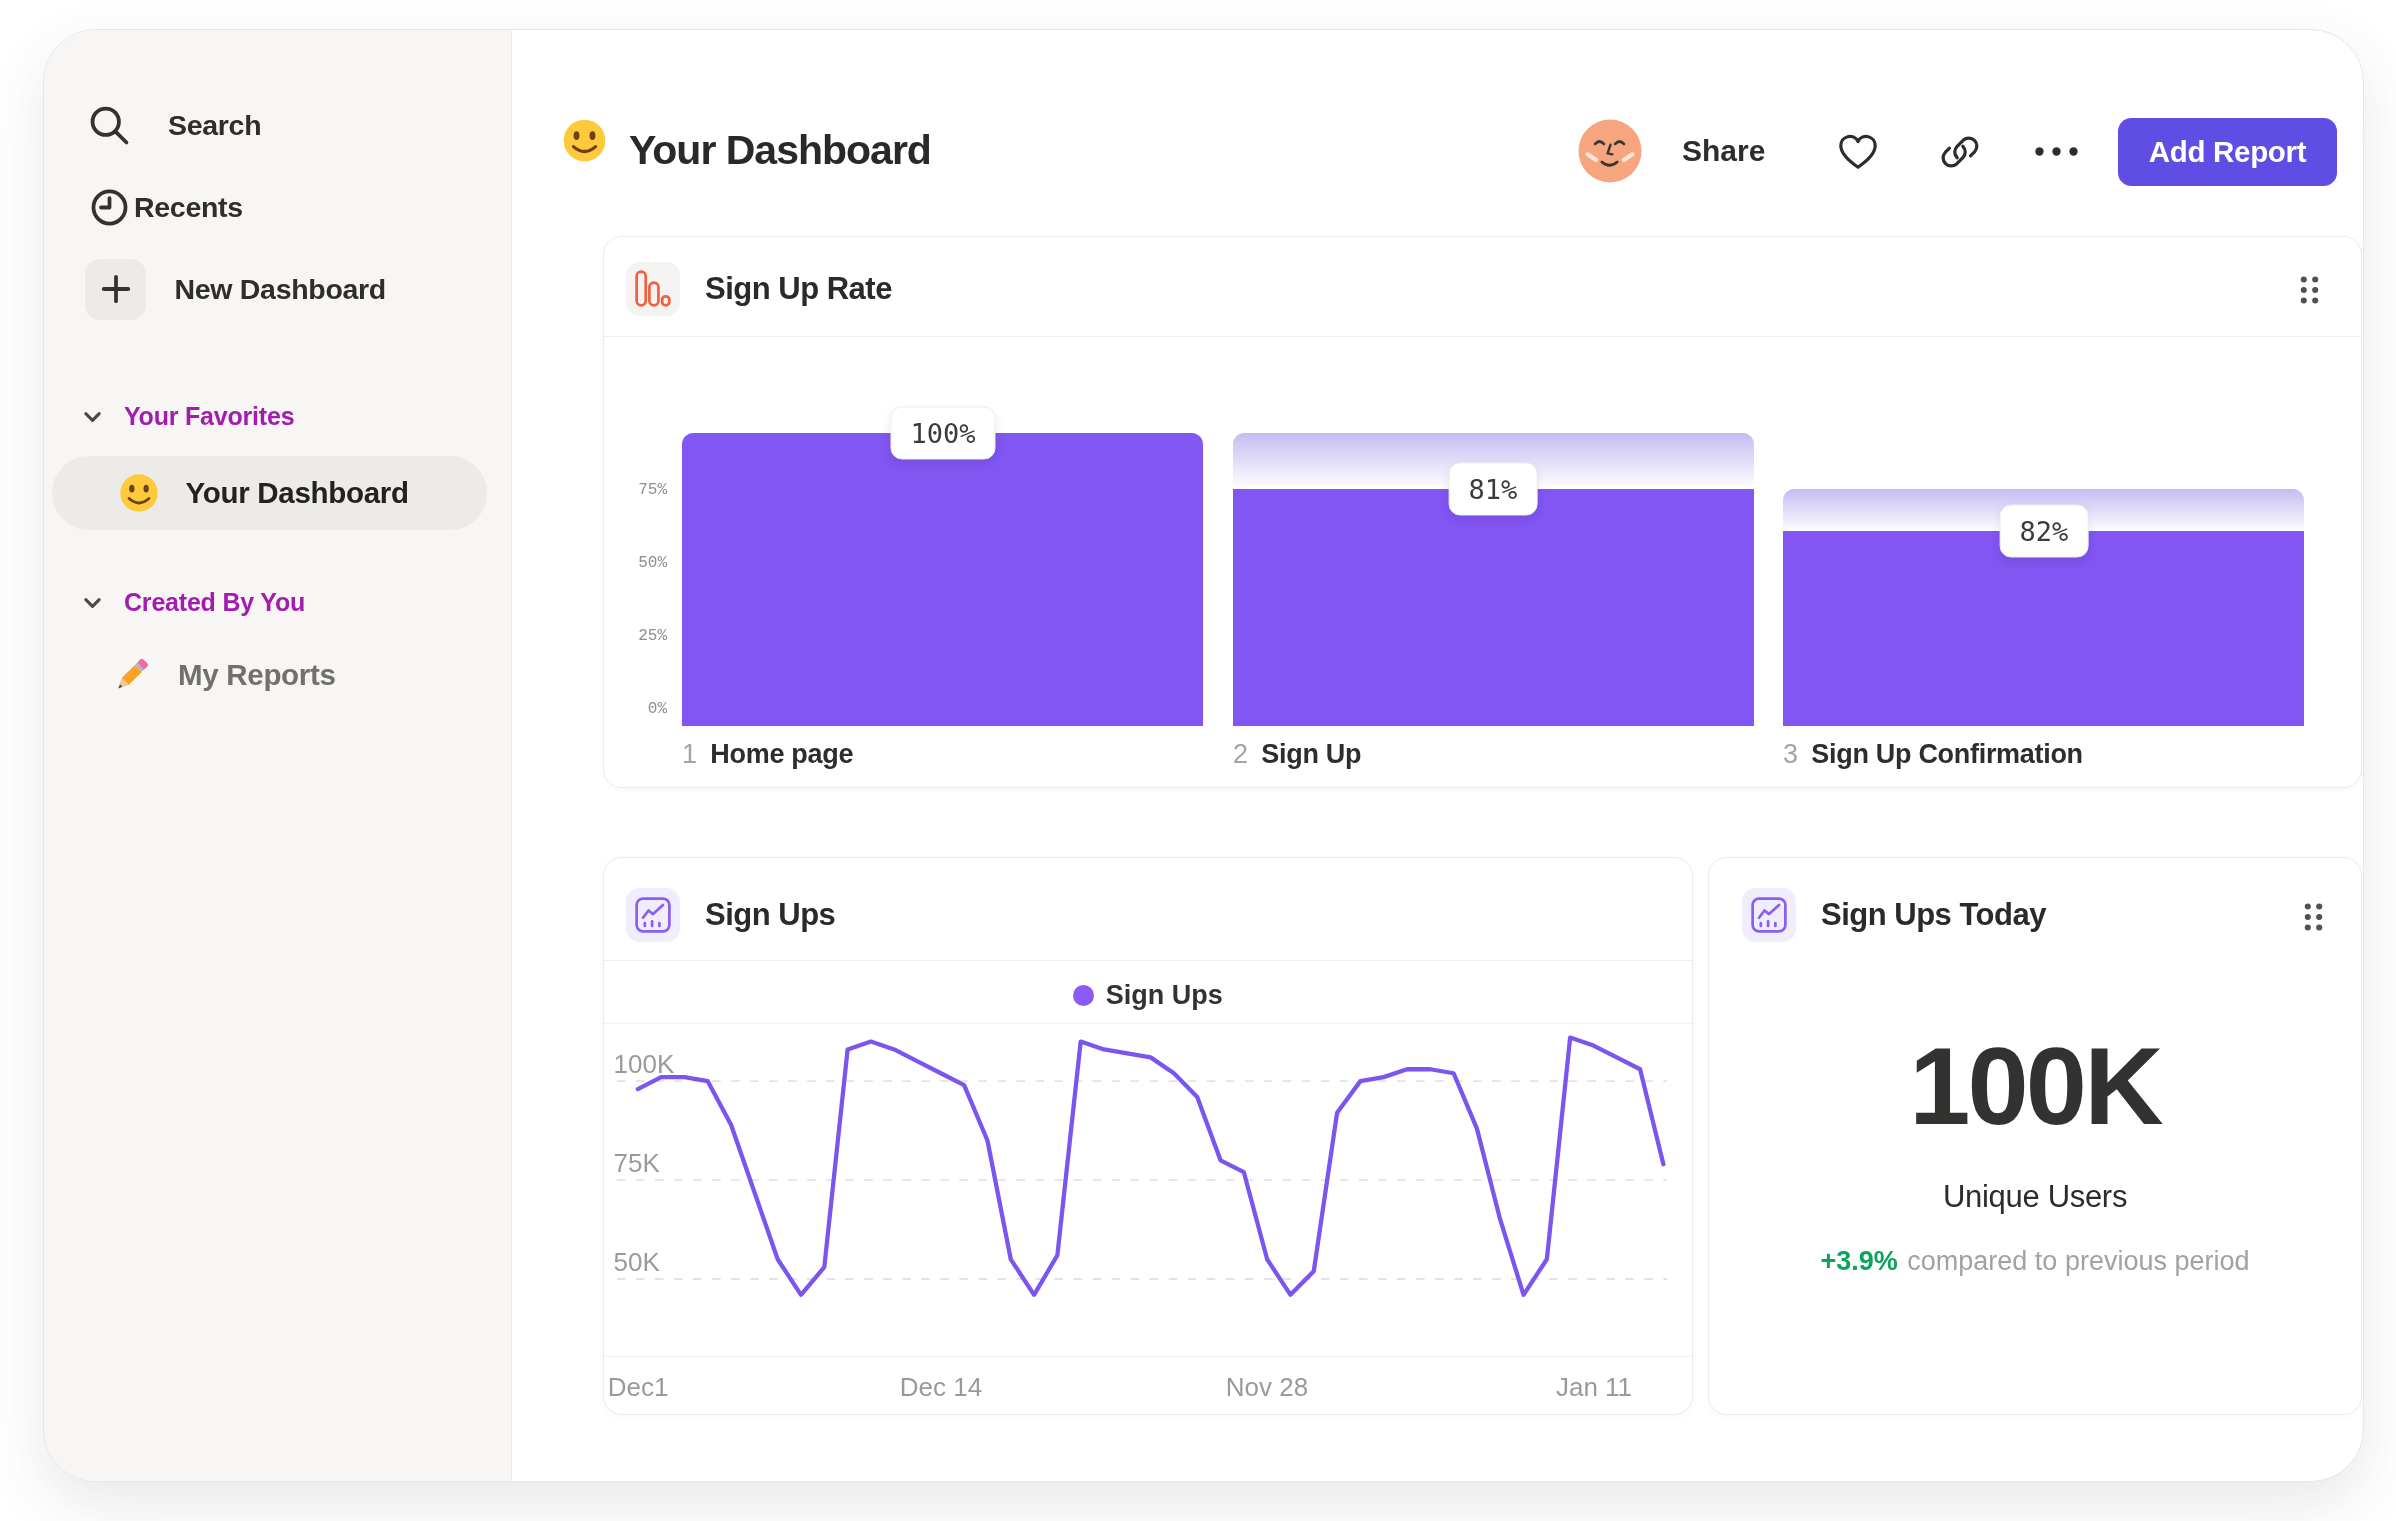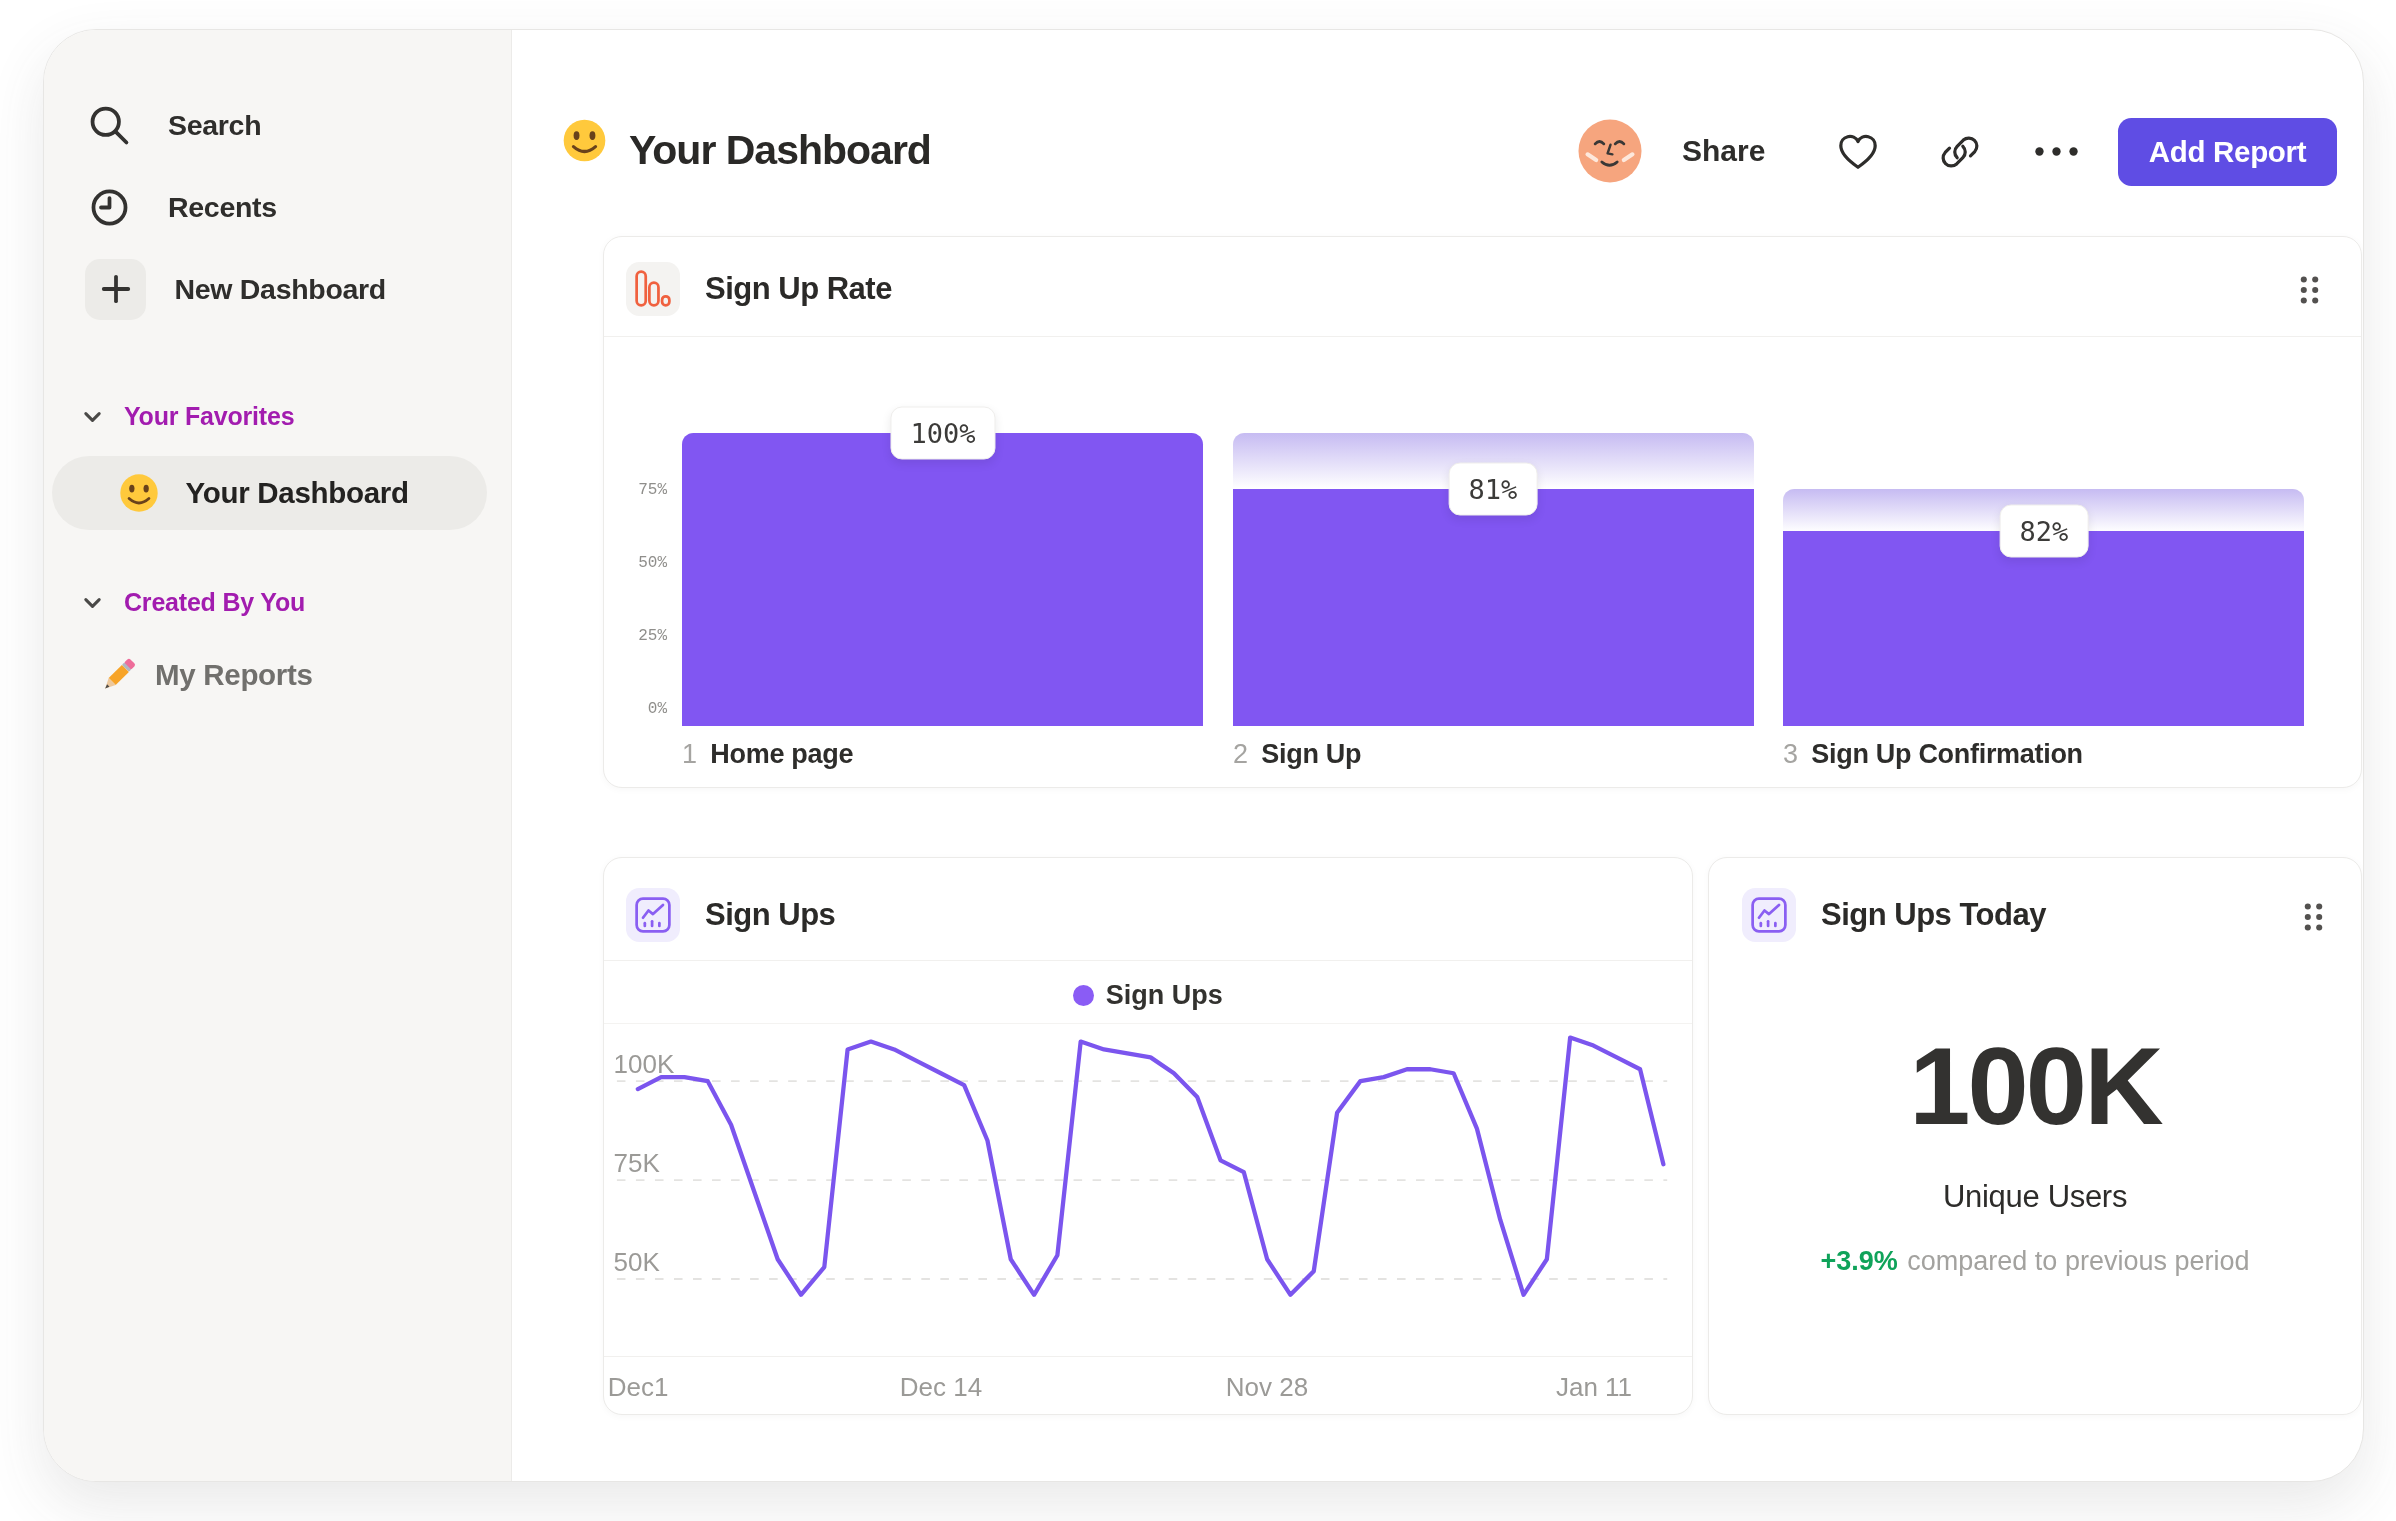--- a/index.html
+++ b/index.html
@@ -79,21 +79,21 @@
     <div class="sidebar">
 
       <div class="side-abs" style="left:41px;top:67px;height:57px;gap:34px;">
         <svg width="49" height="49" viewBox="0 0 52 52">
           <circle cx="22" cy="22" r="14" fill="none" stroke="#333230" stroke-width="4"></circle>
           <line x1="33" y1="33" x2="44" y2="44" stroke="#333230" stroke-width="4" stroke-linecap="round"></line>
         </svg>
         <span class="nav-label">Search</span>
       </div>
 
-      <div class="side-abs" style="left:41px;top:149px;height:57px;gap:34px;text-align:right;">
+      <div class="side-abs" style="left:41px;top:149px;height:57px;text-align:right;">
         <svg width="49" height="49" viewBox="0 0 52 52">
           <circle cx="26" cy="26" r="17" fill="none" stroke="#333230" stroke-width="4"></circle>
           <polyline points="26,16 26,26 17,26" fill="none" stroke="#333230" stroke-width="4" stroke-linecap="round" stroke-linejoin="round"></polyline>
         </svg>
         <span class="nav-label">Recents</span>
       </div>
 
       <div class="side-abs" style="left:41px;top:229px;height:61px;gap:28.5px;">
         <span class="plusbox">
           <svg width="32" height="32" viewBox="0 0 34 34">
@@ -123,21 +123,21 @@
         </div>
       </div>
 
       <div class="side-abs" style="left:38px;top:554px;height:38px;gap:21px;">
         <svg width="21" height="21" viewBox="0 0 22 22">
           <polyline points="4,8 11,15 18,8" fill="none" stroke="#4A4947" stroke-width="3.2" stroke-linecap="round" stroke-linejoin="round"></polyline>
         </svg>
         <span class="section-label">Created By You</span>
       </div>
 
-      <div class="side-abs" style="left:52px;top:617px;height:57px;gap:15px;">
+      <div class="side-abs" style="left:65px;top:617px;height:57px;gap:25px;">
         <svg width="44" height="44" viewBox="0 0 40 40">
           <g transform="rotate(45 20 20)">
             <rect x="16" y="2" width="9" height="7" rx="2" fill="#EE6D9A"></rect>
             <rect x="16" y="8" width="9" height="3" rx="1" fill="#B0B7C2"></rect>
             <rect x="16" y="11" width="9" height="17" fill="#F7A428"></rect>
             <polygon points="16,28 25,28 20.5,37" fill="#EDC89C"></polygon>
             <polygon points="19,33 22,33 20.5,37" fill="#4C4A48"></polygon>
           </g>
         </svg>
         <span class="item-label muted">My Reports</span>

